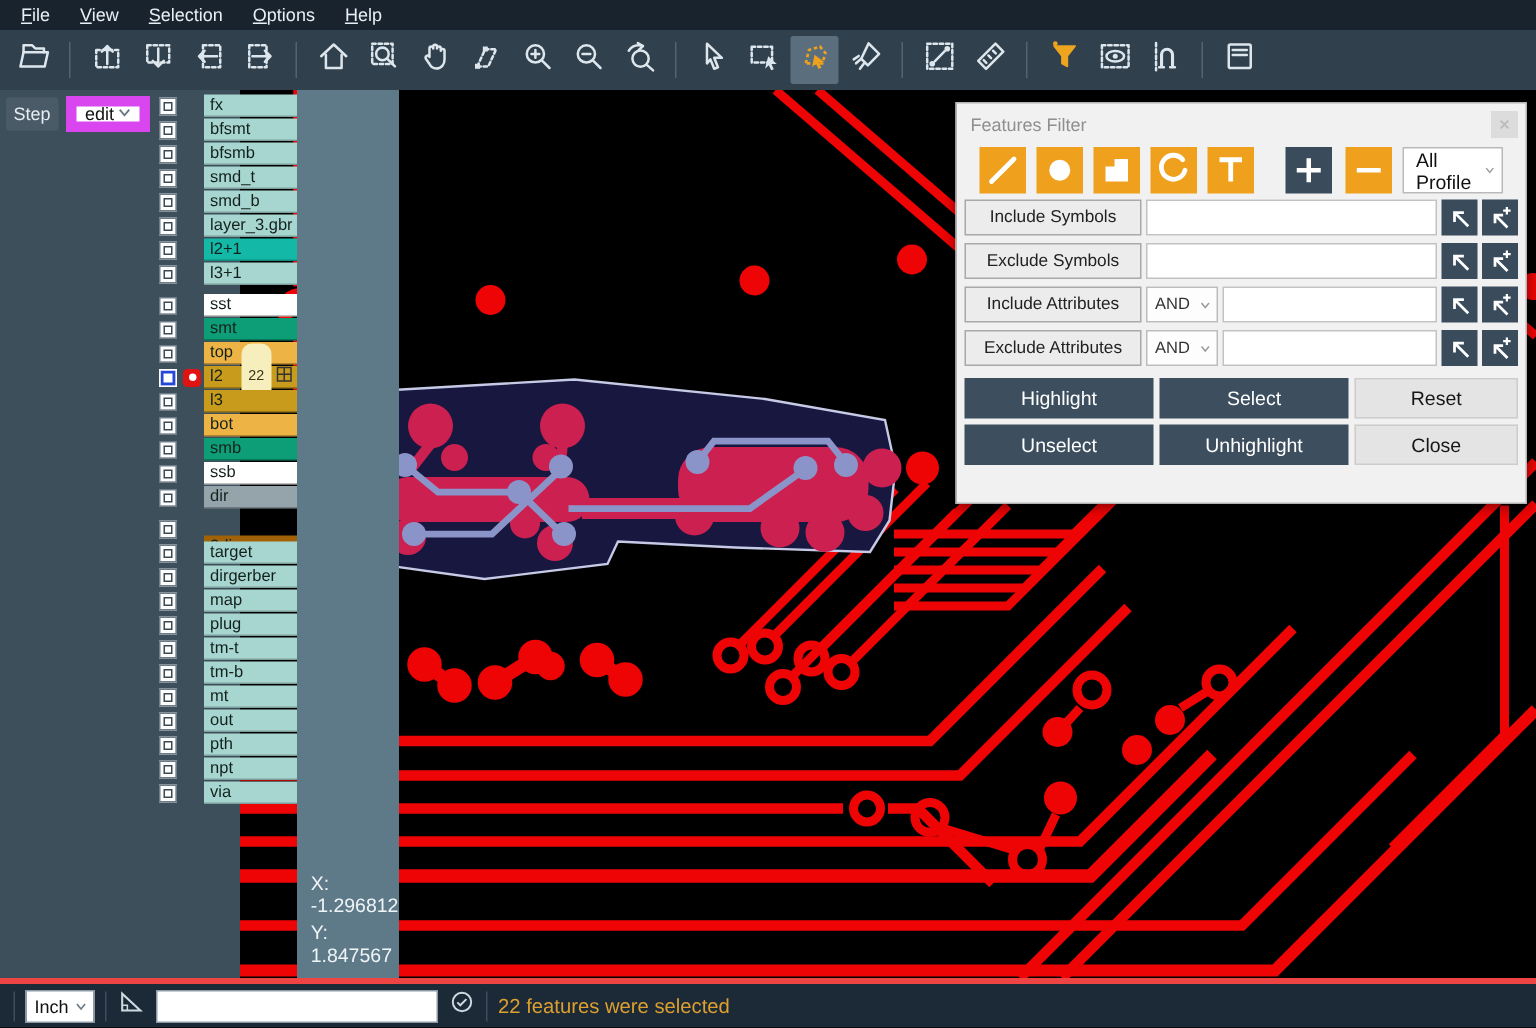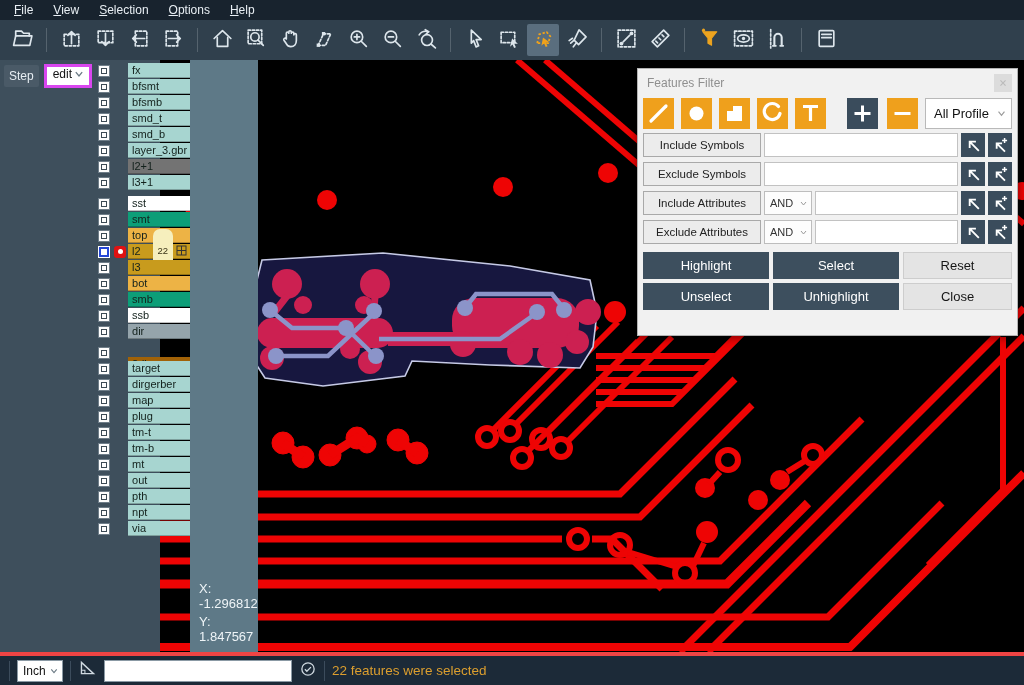--- a/index.html
+++ b/index.html
@@ -16,21 +16,21 @@
   .tbtn{width:32px;height:32px;display:flex;align-items:center;justify-content:center;border-radius:2px;flex:0 0 auto}
   .tbtn.active{background:#5a6e7e}
   .tdiv{width:1px;height:24px;background:#55636e;margin:0 6px;flex:0 0 auto}
   
   .canvas{position:absolute;left:160px;top:60px;width:864px;height:592px;background:#000;z-index:1}
   
   .sidebar{position:absolute;left:0;top:60px;width:160px;height:592px;background:#3e4f5c;
            display:flex;z-index:4;box-sizing:border-box}
   .step-row{height:32px;display:flex;align-items:center;padding:3px 3px 3px 4px;gap:5px;box-sizing:border-box}
   .step-label{color:#e6edf2;font-size:12px;background:#4a5a67;padding:4px 5px;border-radius:2px}
-  .step-select{flex:1;height:24px;background:#fff;border:3px solid #d946ef;display:flex;align-items:flex-start;
+  .step-select{flex:1;height:24px;background:#fff;border:7px solid #d946ef;display:flex;align-items:center;
                justify-content:space-between;padding:0 3px 0 6px;font-size:12px;color:#111;box-sizing:border-box}
   .layer-list{display:flex;flex-direction:column;padding-top:3px}
   .layer-group{display:flex;flex-direction:column;margin-bottom:5px}
   .layer-row{height:15px;margin-bottom:1px;display:flex;align-items:center}
   .cb-cell{width:17px;display:flex;align-items:center;justify-content:center;flex:0 0 auto}
   .cb-box{width:10px;height:10px;background:#fdfdfd;border:1px solid #6e7d88;box-shadow:inset 0 0 0 2px #fdfdfd, inset 0 0 0 3px #3c4a54}
   .cb-box.checked{background:#2547d6;border:1px solid #fff;box-shadow:inset 0 0 0 2px #2547d6, inset 0 0 0 6px #fff}
   .ind-cell{width:16px;display:flex;align-items:center;justify-content:center;flex:0 0 auto}
   .red-dot{width:12px;height:12px;background:#e01212;border-radius:3px;display:flex;align-items:center;justify-content:center}
   .red-dot i{width:5px;height:5px;background:#fff;border-radius:50%}
@@ -38,21 +38,21 @@
              border-bottom:1px solid rgba(0,0,0,.25);box-sizing:border-box;gap:3px}
   .name-cell span.nm{flex:1;overflow:hidden;white-space:nowrap}
   .badge{background:#f6efbd;border-radius:7px;font-size:9.5px;color:#3a3417;padding:16px 5px;line-height:12px}
   .coords{flex:1;background:#5e7987;color:#eef4f7;font-size:13px;padding:0 0 8px 9px;display:flex;
           flex-direction:column;justify-content:flex-end;gap:3px}
   
   .dialog{position:absolute;left:637px;top:68px;width:381px;height:268px;background:#f1f1f1;border:1px solid #b3b3b3;
           z-index:10;box-sizing:border-box;box-shadow:0 2px 8px rgba(0,0,0,.45)}
   .dlg-title{height:28px;display:flex;align-items:center;padding:0 5px 0 9px;color:#8f8f8f;font-size:12px}
   .dlg-close{margin-left:auto;width:18px;height:18px;background:#dcdcdc;display:flex;align-items:center;justify-content:center}
-  .dlg-icons{display:flex;align-items:center;padding:1px 5px 4px;gap:7px}
+  .dlg-icons{display:flex;align-items:center;padding:1px 15px 4px;gap:7px}
   .fbtn{width:31px;height:31px;background:#efa01c;display:flex;align-items:center;justify-content:center;flex:0 0 auto}
   .fbtn.dark{background:#3a4c5c;margin-left:14px}
   .fbtn.orange2{margin-left:2px}
   .profile-select{margin-left:auto;width:92px;height:31px;background:#fff;border:1px solid #b9b9b9;display:flex;
                   align-items:center;justify-content:space-between;padding:0 3px 0 8px;font-size:13px;color:#111;box-sizing:border-box}
   .dlg-row{display:flex;align-items:center;margin:0 5px 5px;gap:3px;height:24px}
   .dlg-label{width:118px;height:24px;background:#ececec;border:1px solid #a9a9a9;font-size:11.5px;color:#222;
              display:flex;align-items:center;justify-content:center;box-sizing:border-box;flex:0 0 auto}
   .logic-select{width:48px;height:24px;background:#fdfdfd;border:1px solid #bdbdbd;display:flex;align-items:center;
                 justify-content:space-between;font-size:11px;color:#333;padding:0 2px 0 5px;box-sizing:border-box;flex:0 0 auto}
@@ -412,21 +412,21 @@
           <div class="ind-cell"></div>
           <div class="name-cell" style="background: rgb(167, 213, 208);">
             <span class="nm">layer_3.gbr</span>
           </div>
         </div>
         <div class="layer-row">
           <div class="cb-cell">
             <div class="cb-box"></div>
           </div>
           <div class="ind-cell"></div>
-          <div class="name-cell" style="background: #737373;">
+          <div class="name-cell" style="background: #14b8a6;">
             <span class="nm">l2+1</span>
           </div>
         </div>
         <div class="layer-row">
           <div class="cb-cell">
             <div class="cb-box"></div>
           </div>
           <div class="ind-cell"></div>
           <div class="name-cell" style="background: rgb(167, 213, 208);">
             <span class="nm">l3+1</span>

